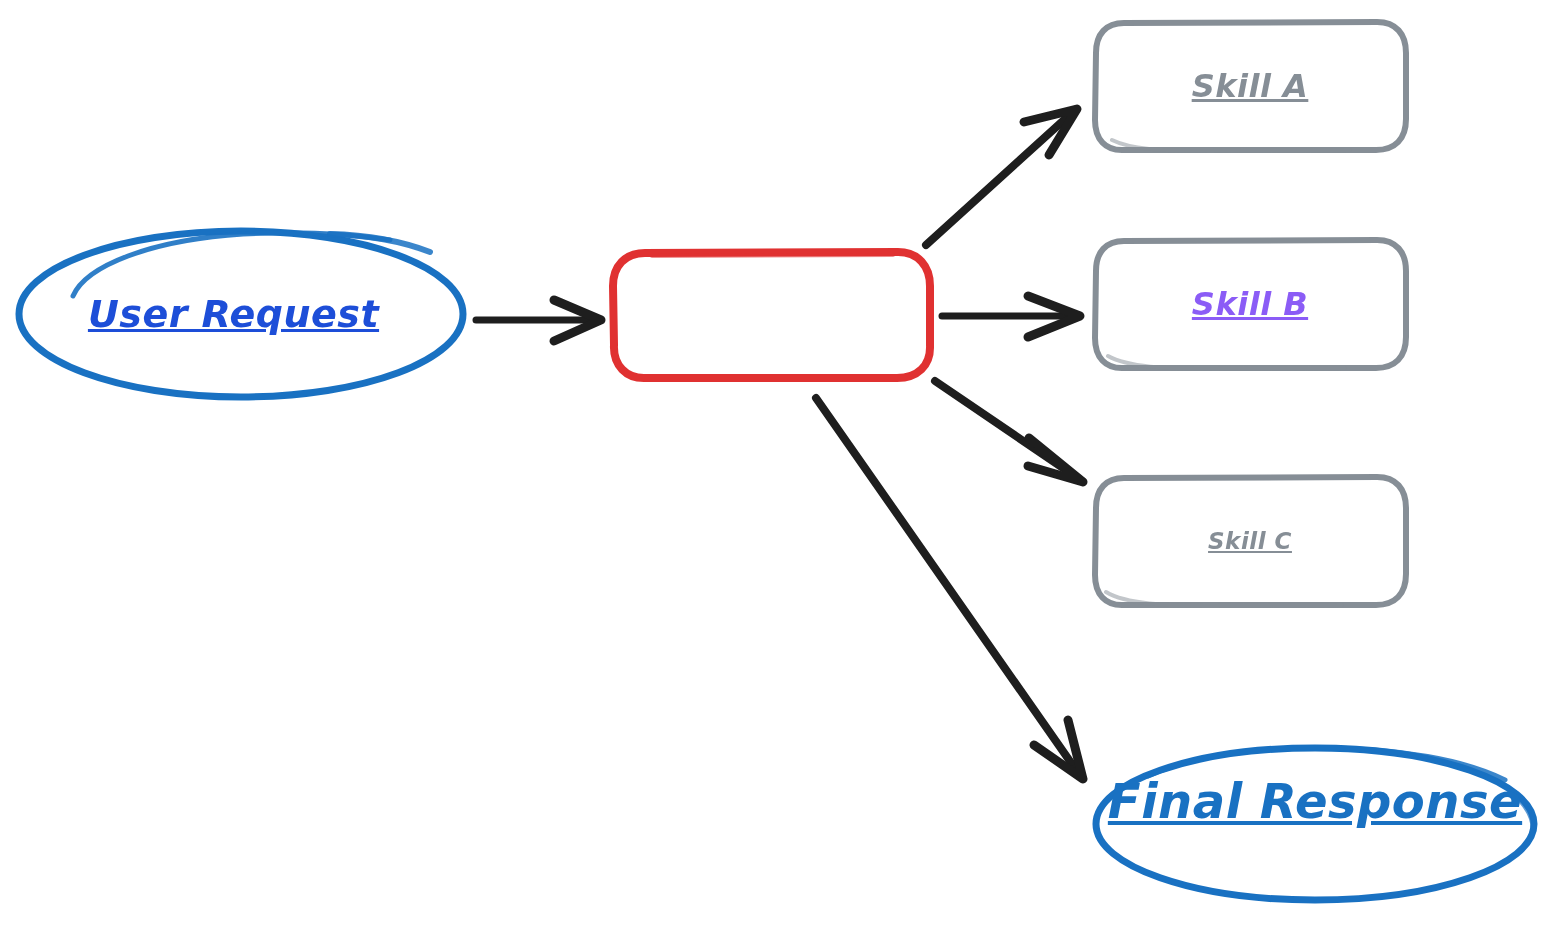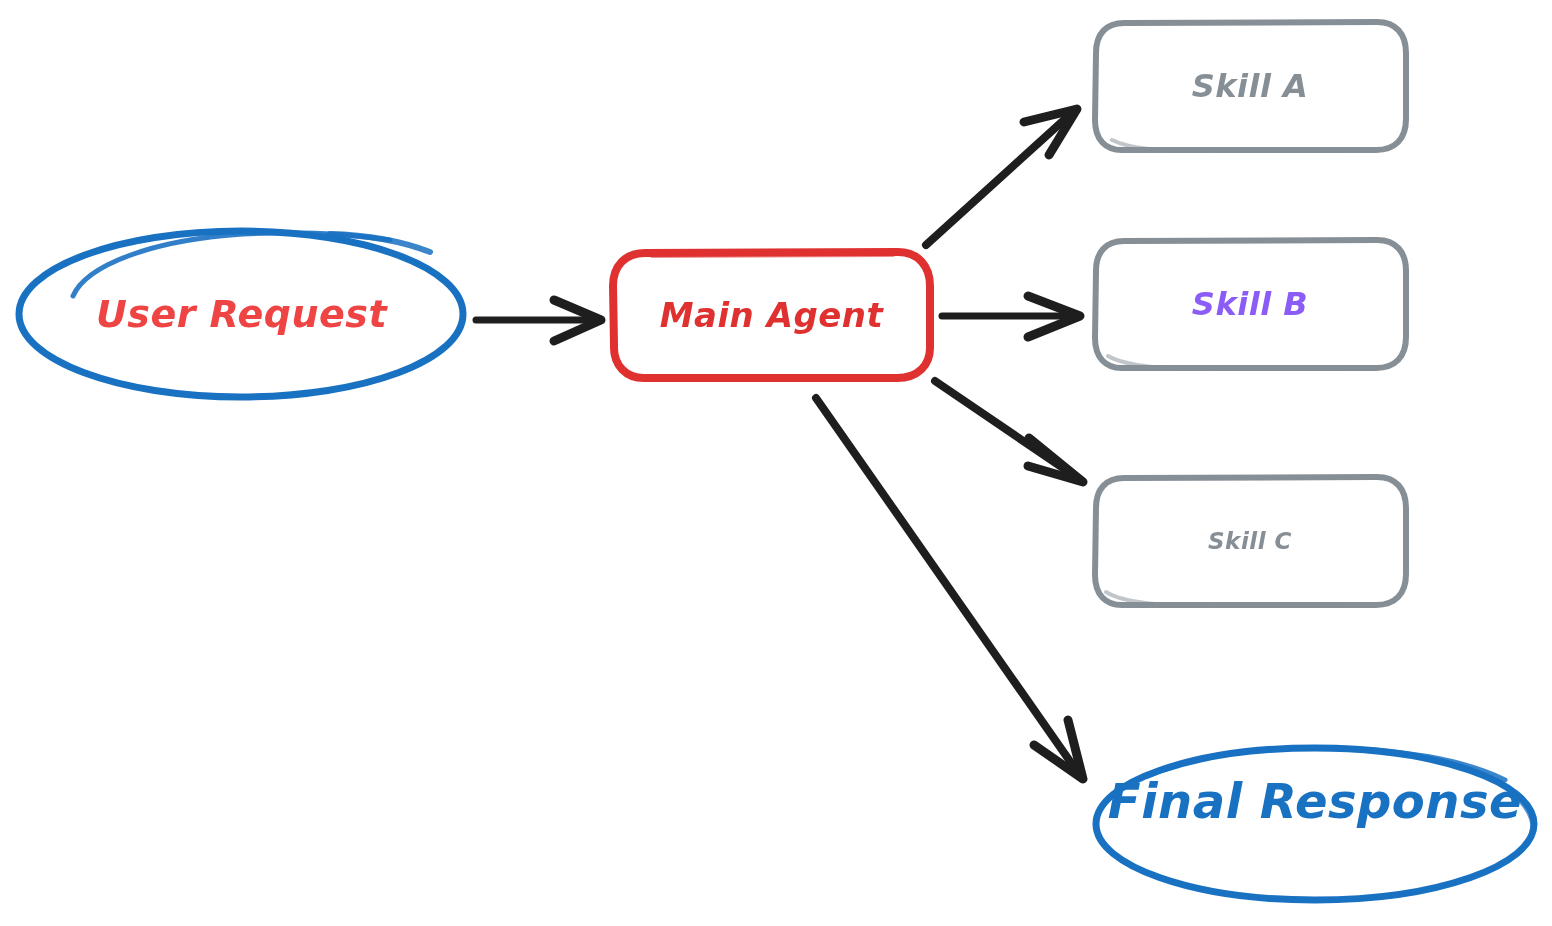--- a/index.html
+++ b/index.html
@@ -32,25 +32,26 @@
     display: flex;
     align-items: center;
     justify-content: center;
     text-align: left;
     font-family: "DejaVu Sans", sans-serif;
     font-style: italic;
     font-weight: 600;
     letter-spacing: 0.5px;
     white-space: nowrap;
     user-select: none;
+    text-decoration: underline;
   }
   .label-user-request {
-    left: 18px;  top: 230px;  width: 447px;  height: 167px;
+    left: 10px;  top: 230px;  width: 447px;  height: 167px;
     font-size: 38px;
-    color: #ef4444;
+    color: #1d4ed8;
   }
   .label-main-agent {
     left: 613px; top: 252px; width: 317px; height: 126px;
     font-size: 34px;
     color: #e03131;
   }
   .label-skill-a {
     left: 1095px; top: 22px; width: 310px; height: 128px;
     font-size: 32px;
     color: #868e96;
@@ -175,21 +176,20 @@
 
     <g>
       <path d="M 816,398 L 1081,777" fill="none" stroke="#1e1e1e" stroke-width="8" stroke-linecap="round"></path>
       <path d="M 1068,720 L 1083,779 L 1034,745" fill="none" stroke="#1e1e1e" stroke-width="9" stroke-linecap="round" stroke-linejoin="round"></path>
     </g>
 
   </svg>
 
   <div class="node-label label-user-request">User Request</div>
 
-  <div class="node-label label-main-agent">Main Agent</div>
 
   <div class="node-label label-skill-a">Skill A</div>
 
   <div class="node-label label-skill-b">Skill B</div>
 
   <div class="node-label label-skill-c">Skill C</div>
 
   <div class="node-label label-final-response">Final Response</div>
 
 </div>

